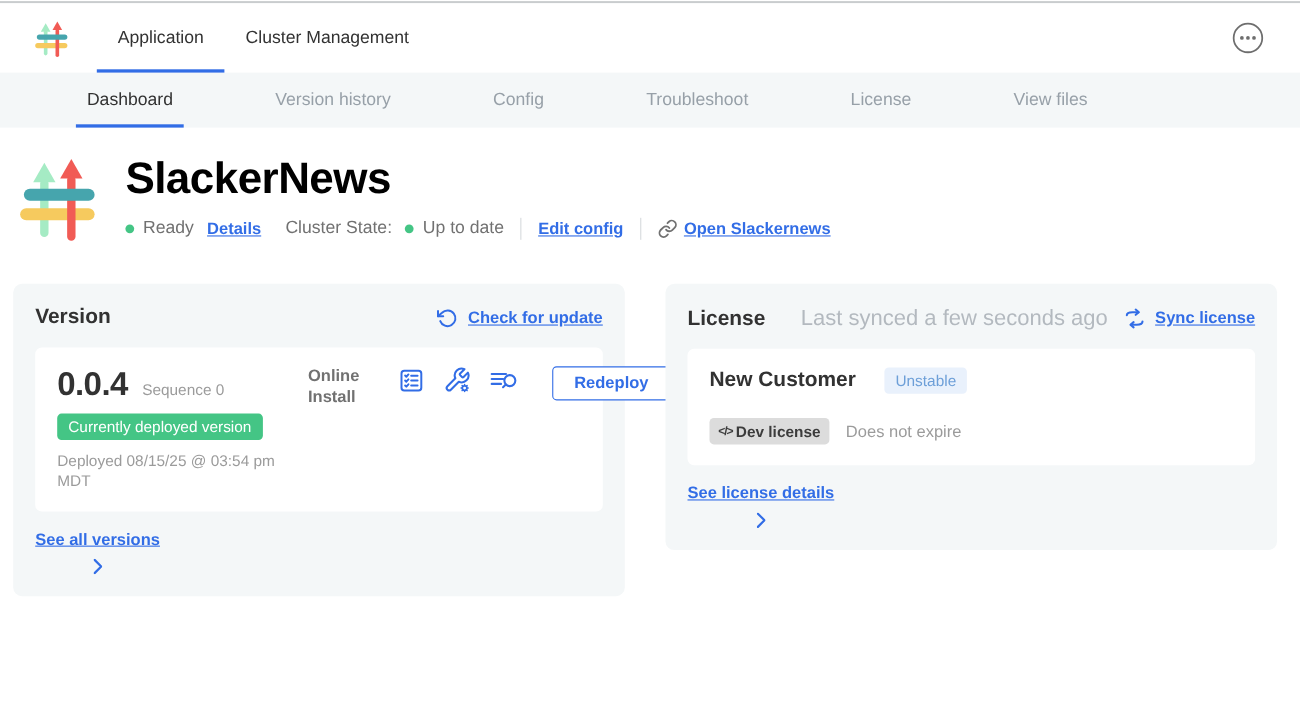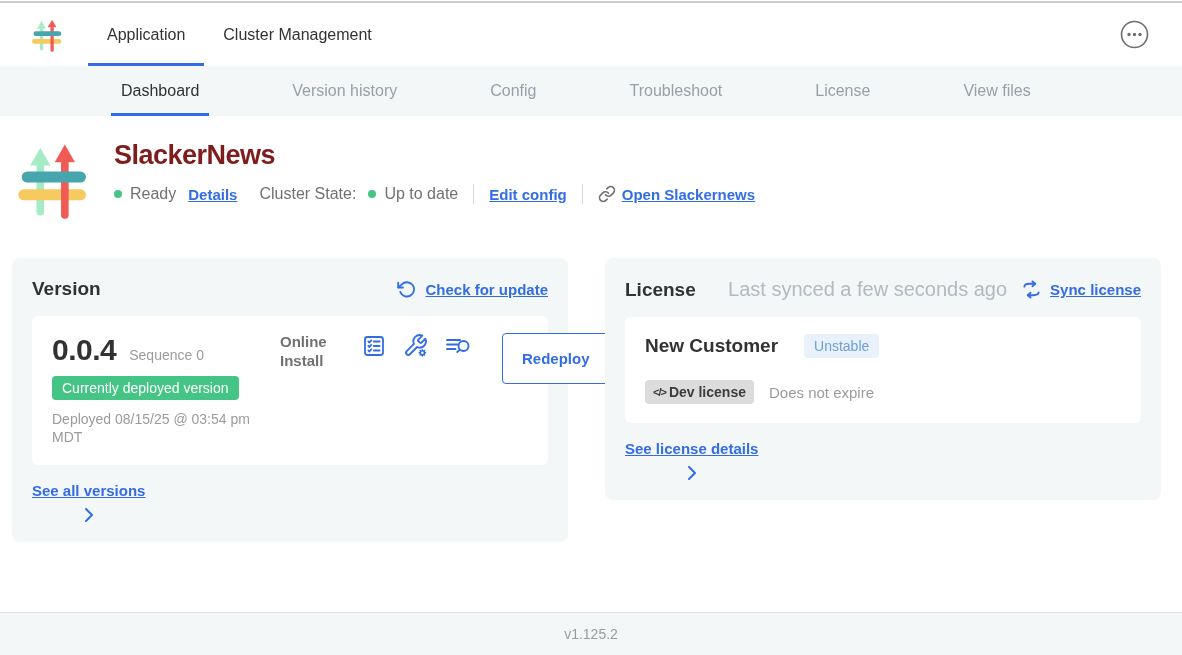--- a/index.html
+++ b/index.html
@@ -15,29 +15,29 @@
 
   
   .app-header { height:63px; display:flex; align-items:stretch; background:#fff; padding-left:30px; }
   .logo-small { align-self:center; margin-right:24px; display:flex; }
   .primary-tabs { display:flex; align-items:stretch; }
   .ptab { position:relative; display:flex; align-items:center; padding:0 19px; font-size:16px; color:#323232; cursor:pointer; }
   .ptab.active::after { content:''; position:absolute; left:0; right:0; bottom:0; height:3px; background:#326de6; }
   .menu-btn { margin-left:auto; margin-right:33px; align-self:center; background:none; border:none; padding:0; cursor:pointer; display:flex; }
 
   
-  .subnav { height:50px; background:#f4f7f8; display:flex; align-items:stretch; padding-left:111px; gap:73px; }
+  .subnav { height:50px; background:#f4f7f8; display:flex; align-items:stretch; padding-left:69px; gap:73px; }
   .stab { position:relative; display:flex; align-items:center; padding:0 10px; font-size:16px; color:#97a0a8; cursor:pointer; }
   .stab.active { color:#323232; font-weight:500; }
   .stab.active::after { content:''; position:absolute; left:0; right:0; bottom:0; height:3px; background:#326de6; }
 
   
   .title-block { display:flex; margin:18px 0 0 14px; gap:22px; }
   .logo-big { display:flex; margin-top:2px; }
-  h1.page-title { margin:6px 0 0 0; font-size:27px; font-weight:800; letter-spacing:-0.5px; color:#7f1d1d; }
+  h1.page-title { margin:6px 0 0 0; font-size:40px; font-weight:800; letter-spacing:-0.5px; color:#000000; }
   .status-row { display:flex; align-items:center; margin-top:13px; font-size:16px; color:#717171; }
   .dot { width:8px; height:8px; border-radius:50%; background:#44c585; margin-right:8px; flex:0 0 auto; }
   .status-row .gap-sm { margin-right:12px; }
   .status-row .gap-lg { margin-right:22px; }
   .vdiv { width:1px; height:20px; background:#d6dadd; margin:0 15px; }
   a.blue-link { color:#326de6; font-weight:600; text-decoration:underline; cursor:pointer; }
   .status-row a.blue-link { font-size:15px; }
   .open-app { display:inline-flex; align-items:center; gap:6px; }
 
   
@@ -55,21 +55,21 @@
   .v-left { width:228px; flex:0 0 auto; }
   .ver-row { display:flex; align-items:baseline; }
   .ver { font-size:30px; font-weight:800; color:#323232; letter-spacing:-0.5px; }
   .seq { font-size:14px; color:#9b9b9b; margin-left:13px; }
   .badge-green { display:inline-block; background:#44c585; color:#fff; font-size:14px; font-weight:500; padding:4px 10px; border-radius:4px; margin-top:9px; }
   .deployed { font-size:14px; color:#9b9b9b; margin-top:10px; max-width:216px; line-height:1.3; }
   .v-right { flex:1; display:flex; align-items:flex-start; gap:30px; }
   .install-type { width:52px; font-size:15px; font-weight:700; color:#717171; line-height:1.25; flex:0 0 auto; }
   .action-icons { display:flex; align-items:center; gap:17px; }
   .icon-btn { background:none; border:none; padding:0; cursor:pointer; display:flex; }
-  .redeploy { margin-left:auto; background:#fff; border:1px solid #326de6; color:#326de6; font-weight:700; font-size:15px; padding:16px 19px; border-radius:4px; cursor:pointer; font-family:inherit; }
+  .redeploy { margin-left:auto; background:#fff; border:1px solid #326de6; color:#326de6; font-weight:700; font-size:15px; padding:6px 19px; border-radius:4px; cursor:pointer; font-family:inherit; }
   .see-link { display:inline-flex; align-items:center; gap:9px; margin-top:17px; font-size:15px;flex-direction:column; }
 
   
   .cust-row { display:flex; align-items:center; gap:26px; }
   .cust { font-size:19px; font-weight:600; color:#323232; }
   .badge-blue { background:#e9f1fc; color:#6d9fd8; font-size:14px; padding:4px 10px; border-radius:4px; }
   .lic-row { display:flex; align-items:center; gap:15px; margin-top:22px; }
   .badge-gray { background:#dcdcdc; color:#3c3c3c; font-weight:600; font-size:14px; padding:4px 8px; border-radius:4px; display:inline-flex; align-items:center; gap:3px; }
   .code-glyph { font-size:11px; font-weight:700; letter-spacing:-1px; color:#3c3c3c; }
   .expire { color:#9b9b9b; font-size:15px; }
@@ -305,17 +305,14 @@
             <svg width="8" height="14" viewBox="0 0 8 14" fill="none" stroke="#326de6" stroke-width="2" stroke-linecap="round" stroke-linejoin="round">
                 <polyline points="1,1 7,7 1,13"></polyline>
               </svg>
           </span>
         </a>
       </div>
 
     </section>
   </main>
 
-  <footer>
-    <span>v1.125.2</span>
-  </footer>
 
 </div>
 
 </body></html>

